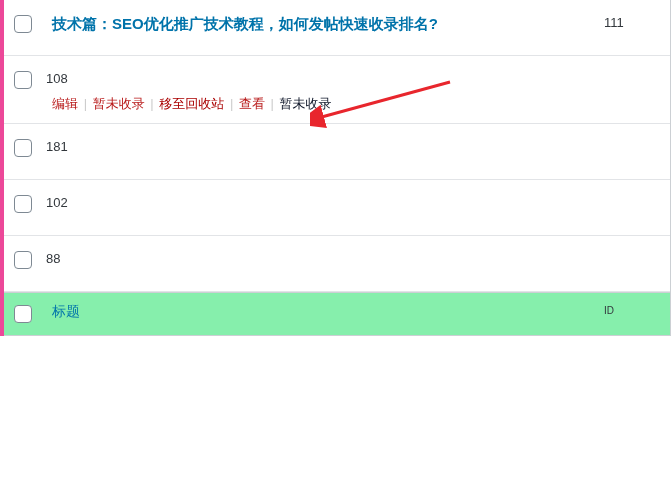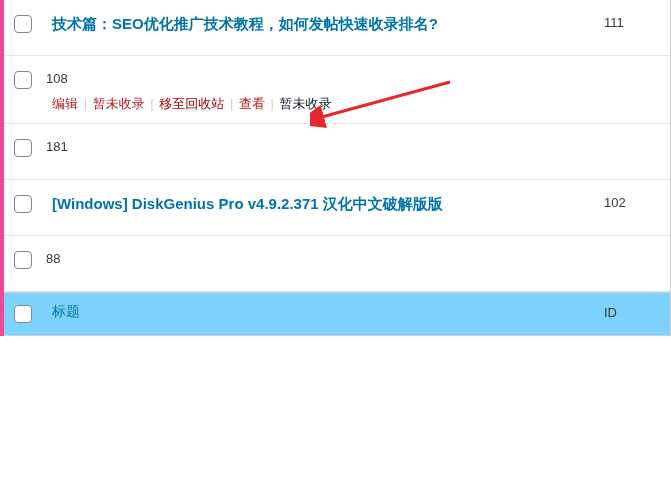--- a/index.html
+++ b/index.html
@@ -85,34 +85,34 @@
     .row-actions .action.unindexed {
       color: #0f172a;
     }
     .row-actions .sep {
       color: #ccc;
       padding: 0 2px;
     }
     .footer-row {
       border-top: 1px solid #ccd0d4;
       border-bottom: 1px solid #ccd0d4;
-      background: #7dd3fc;
+      background: #86efac;
     }
     .footer-row .row-content {
       padding: 10px 10px;
       min-height: 42px;
     }
     .footer-title {
       color: #0073aa;
       font-weight: 400;
       font-size: 14px;
     }
     .footer-id {
       color: #32373c;
-      font-size: 13px;
+      font-size: 10px;
     }
     .arrow {
       position: absolute;
       pointer-events: none;
     }
   </style>
 </head>
 <body>
 
 <div class="table">
@@ -164,23 +164,20 @@
       </div>
       <div class="id-cell">181</div>
     </div>
   </div>
 
   <div class="row">
     <div class="row-content">
       <div class="checkbox-cell">
         <span class="checkbox"></span>
       </div>
-      <div class="title-cell">
-        <a class="title-link">[Windows] DiskGenius Pro v4.9.2.371 汉化中文破解版版</a>
-      </div>
       <div class="id-cell">102</div>
     </div>
   </div>
 
 
   <div class="row">
     <div class="row-content">
       <div class="checkbox-cell">
         <span class="checkbox"></span>
       </div>

